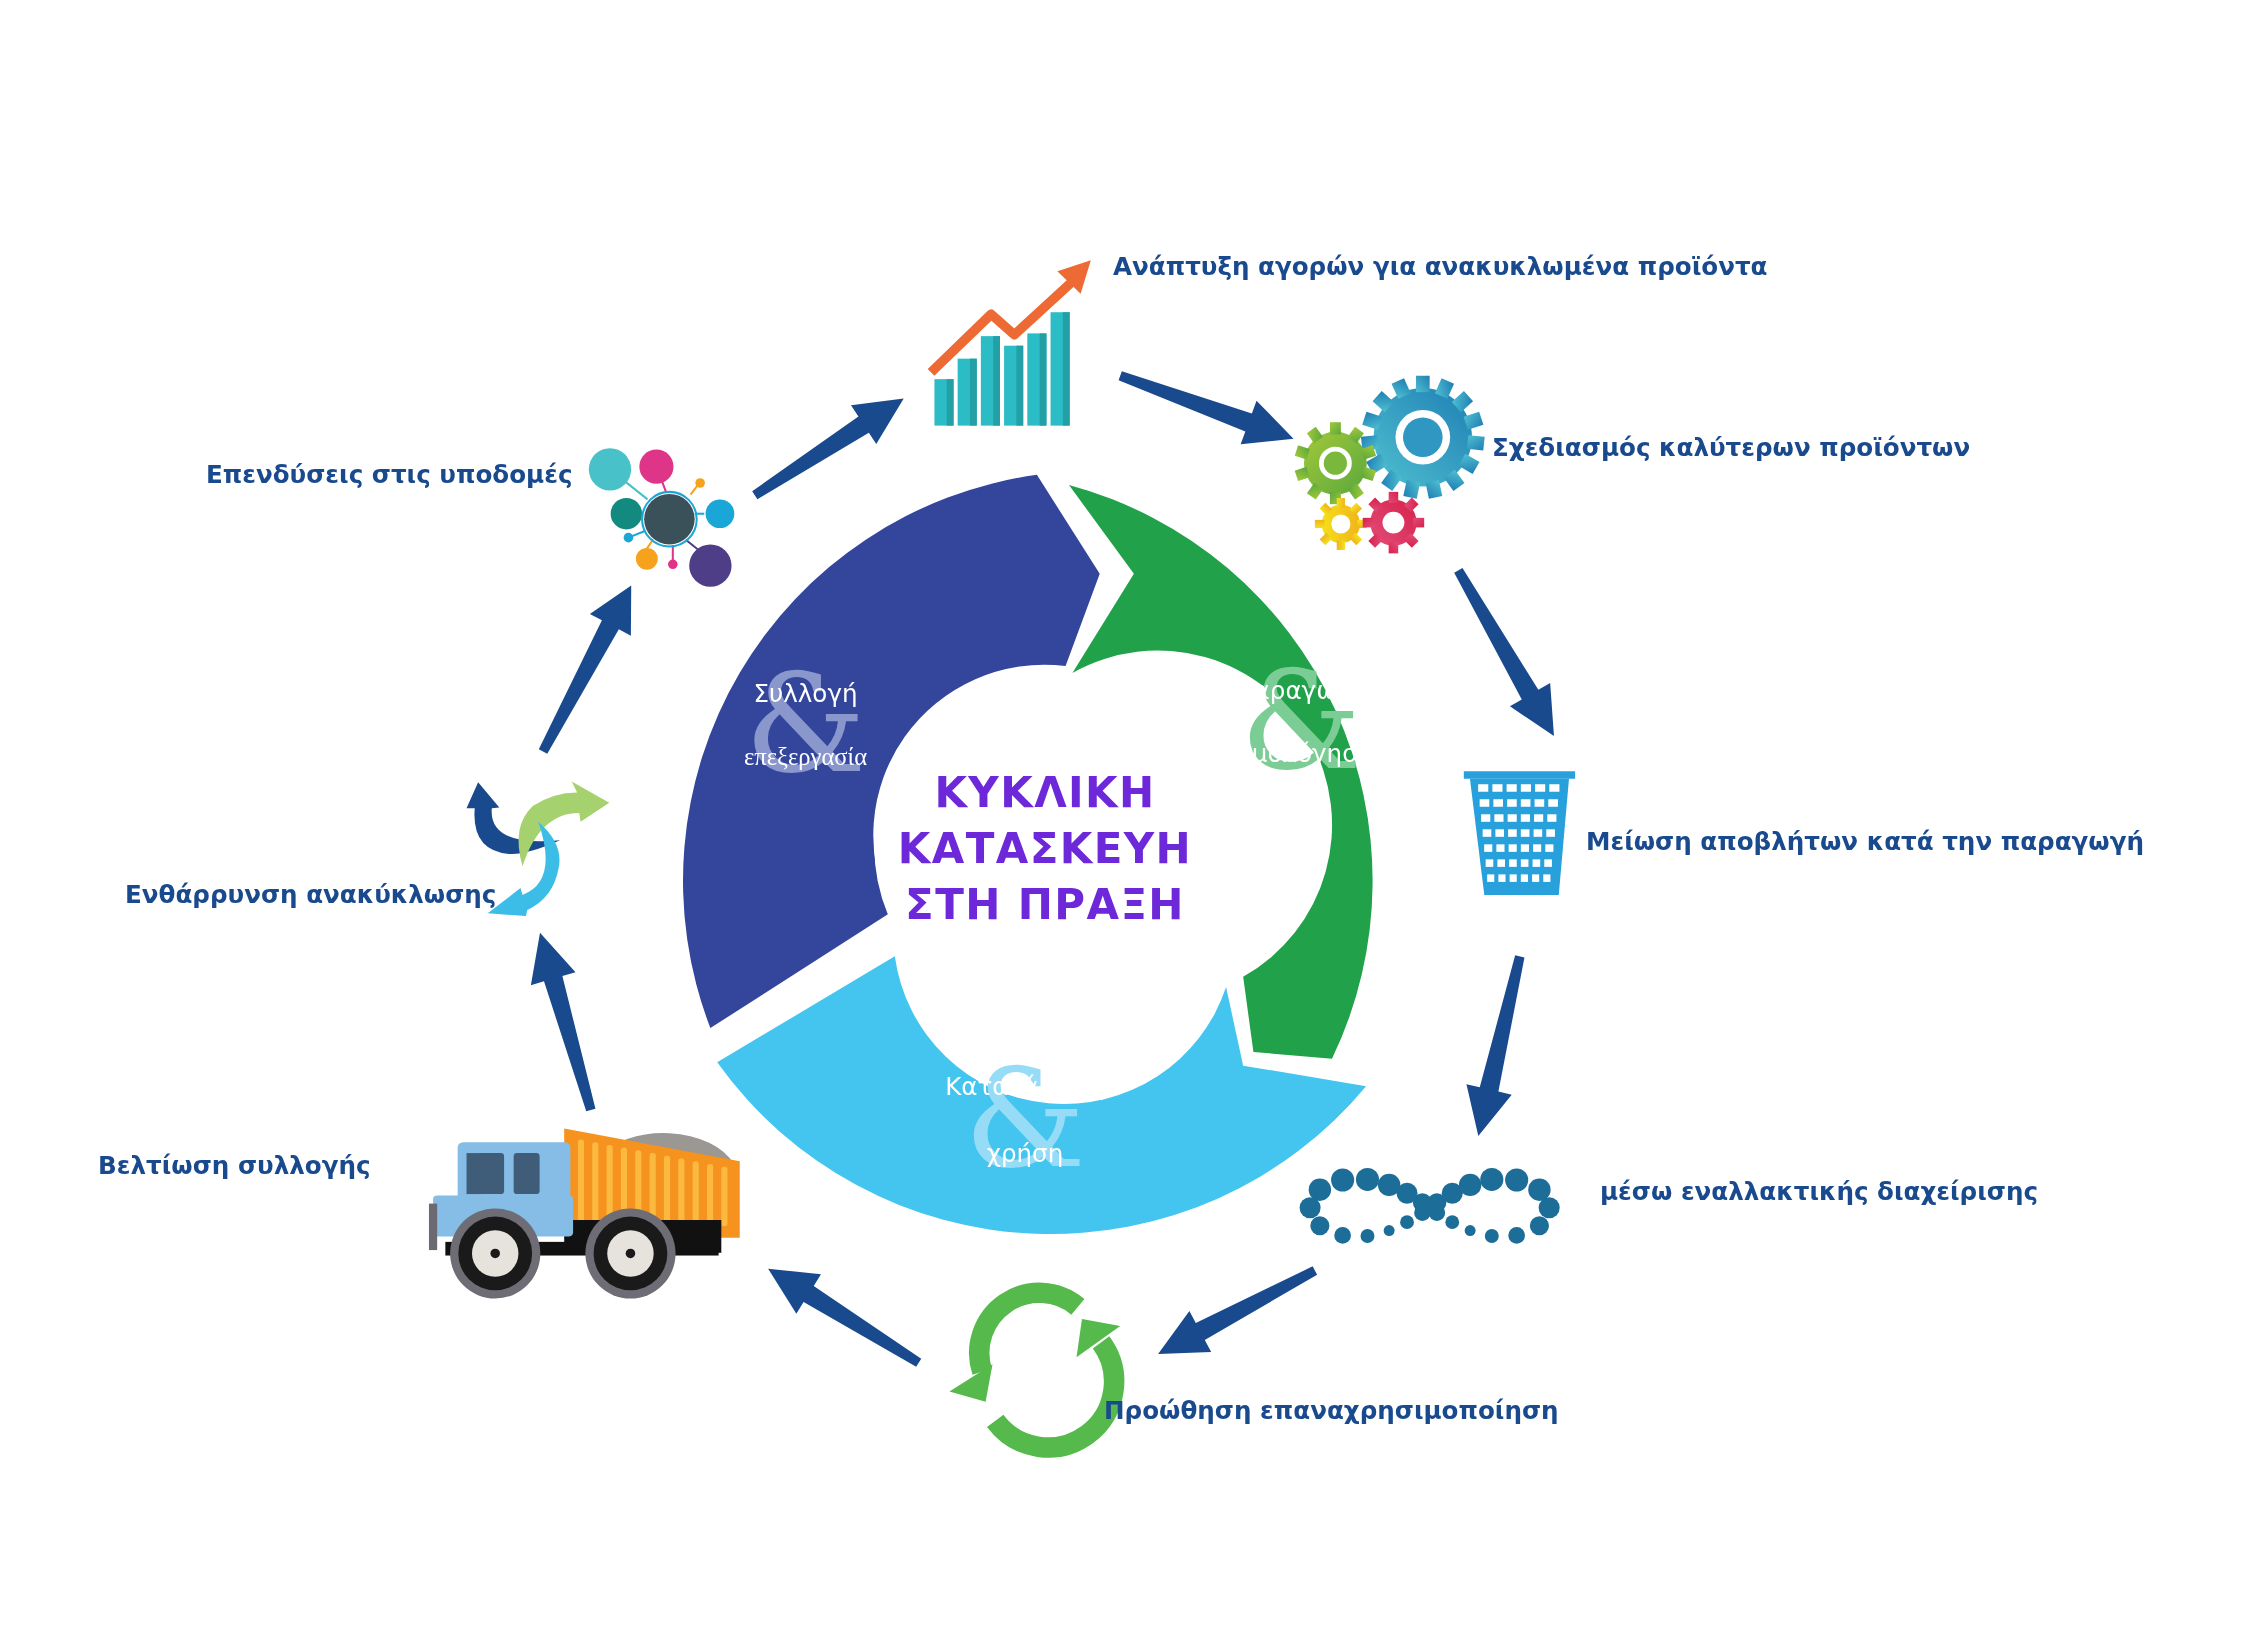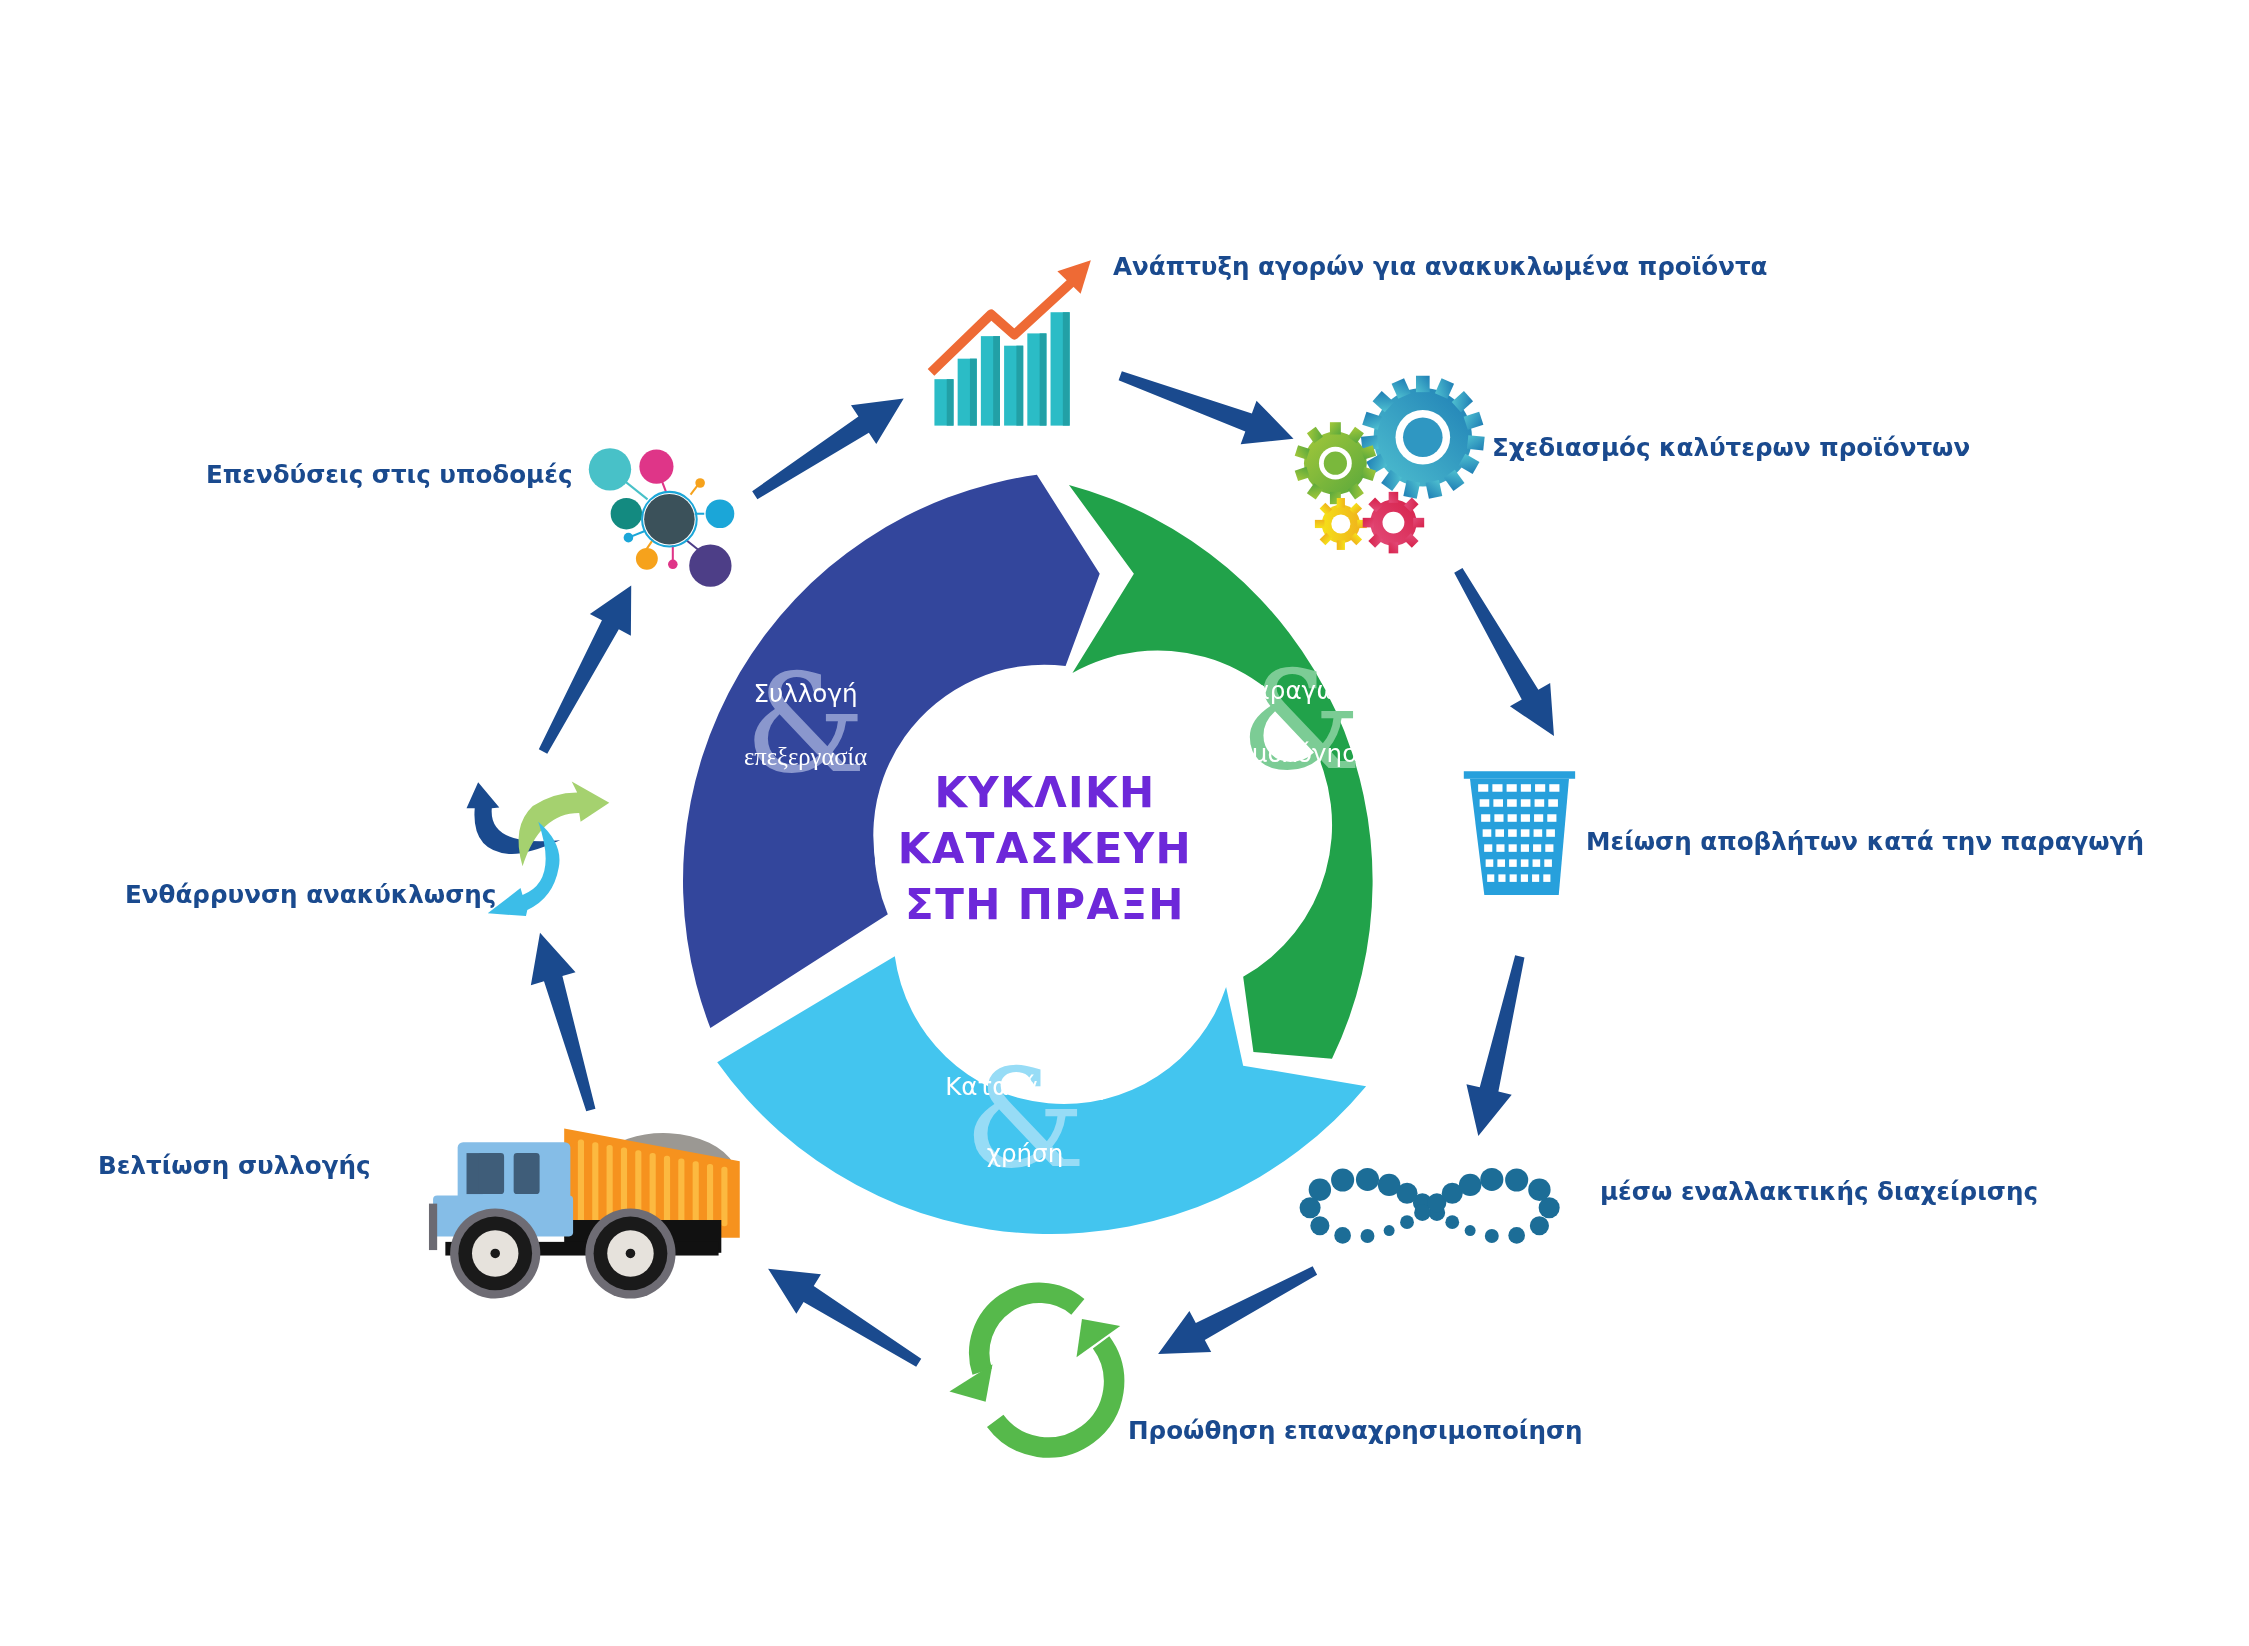--- a/index.html
+++ b/index.html
@@ -360,17 +360,17 @@
   <span>ΚΑΤΑΣΚΕΥΗ</span>
   <span>ΣΤΗ ΠΡΑΞΗ</span>
 </div>
 
 <div class="lbl" style="left:1113px; top:251px;">Ανάπτυξη αγορών για ανακυκλωμένα προϊόντα</div>
 <div class="lbl" style="left:1492px; top:419px;margin-top:13px;">Σχεδιασμός καλύτερων προϊόντων</div>
 <div class="lbl" style="left:1586px; top:826px;">Μείωση αποβλήτων κατά την παραγωγή</div>
 <div class="lbl" style="left:1600px; top:1176px;">
   <div>μέσω εναλλακτικής διαχείρισης</div>
 </div>
-<div class="lbl" style="left:1128px; top:1395px;margin-top:20px;">Προώθηση επαναχρησιμοποίηση</div>
+<div class="lbl" style="left:1104px; top:1395px;">Προώθηση επαναχρησιμοποίηση</div>
 <div class="lbl" style="left:98px; top:1150px;">Βελτίωση συλλογής</div>
 <div class="lbl" style="left:125px; top:847px;margin-top:32px;">Ενθάρρυνση ανακύκλωσης</div>
 <div class="lbl" style="left:206px; top:459px;">Επενδύσεις στις υποδομές</div>
 
 
 </body></html>

